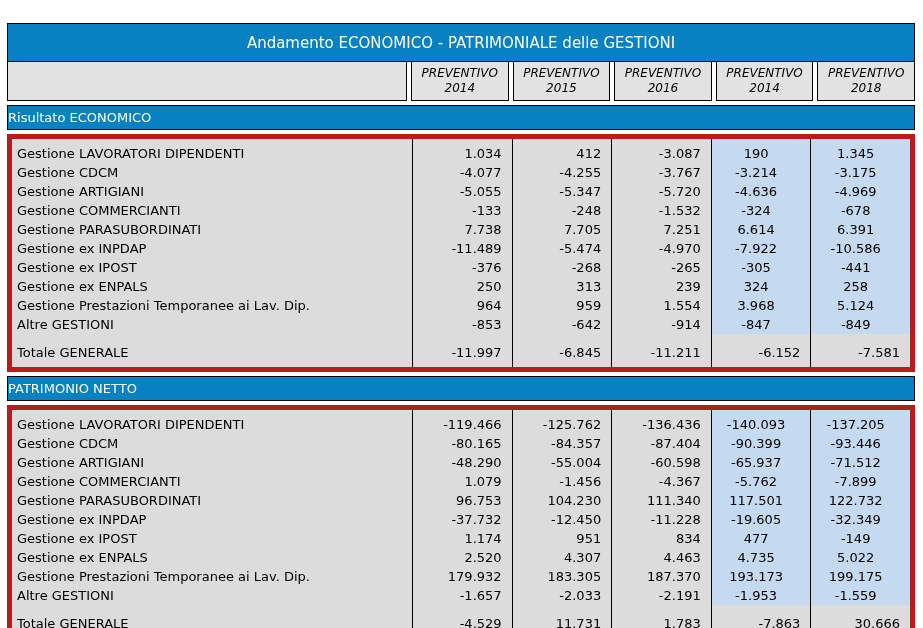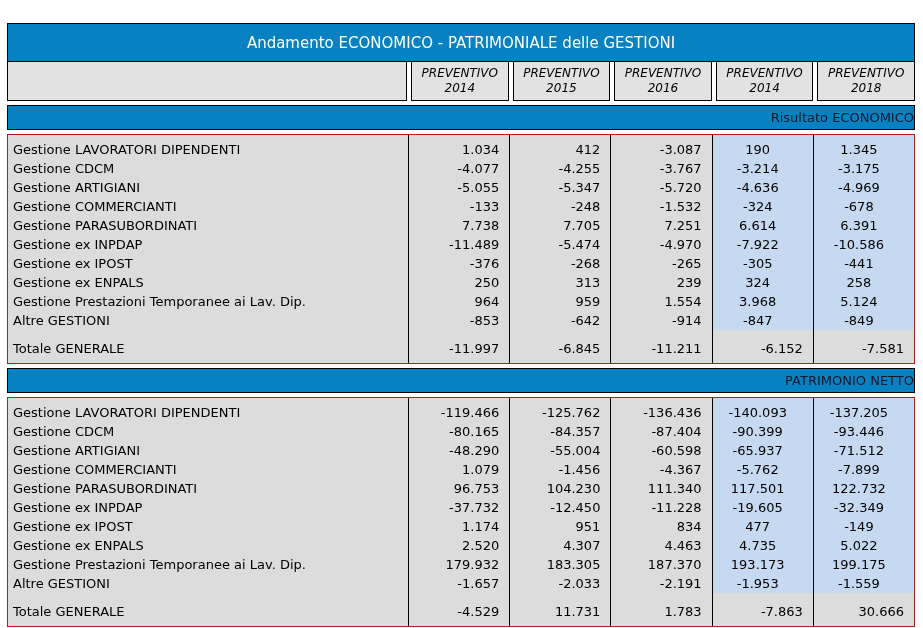--- a/index.html
+++ b/index.html
@@ -41,28 +41,28 @@
     flex: 1 1 0;
     margin-left: 4px;
     text-align: center;
     font-size: 12px;
     line-height: 15px;
     padding: 4px 0;
   }
   .band {
     background: #0781c1;
     border: 1px solid #000;
-    color: #0f172a;
-    text-align: right;
+    color: #ffffff;
+    text-align: left;
     font-size: 13px;
     padding: 4px 0;
     margin-top: 4px;
   }
   .block {
-    border: 1px solid #b91c1c;
+    border: 5px solid #b91c1c;
     background: #dcdcdc;
     margin-top: 4px;
   }
   .row { display: flex; }
   .data-row, .total-row {
     height: 19px;
     line-height: 19px;
     font-size: 13px;
   }
   .pad-row   { height: 5px; }

